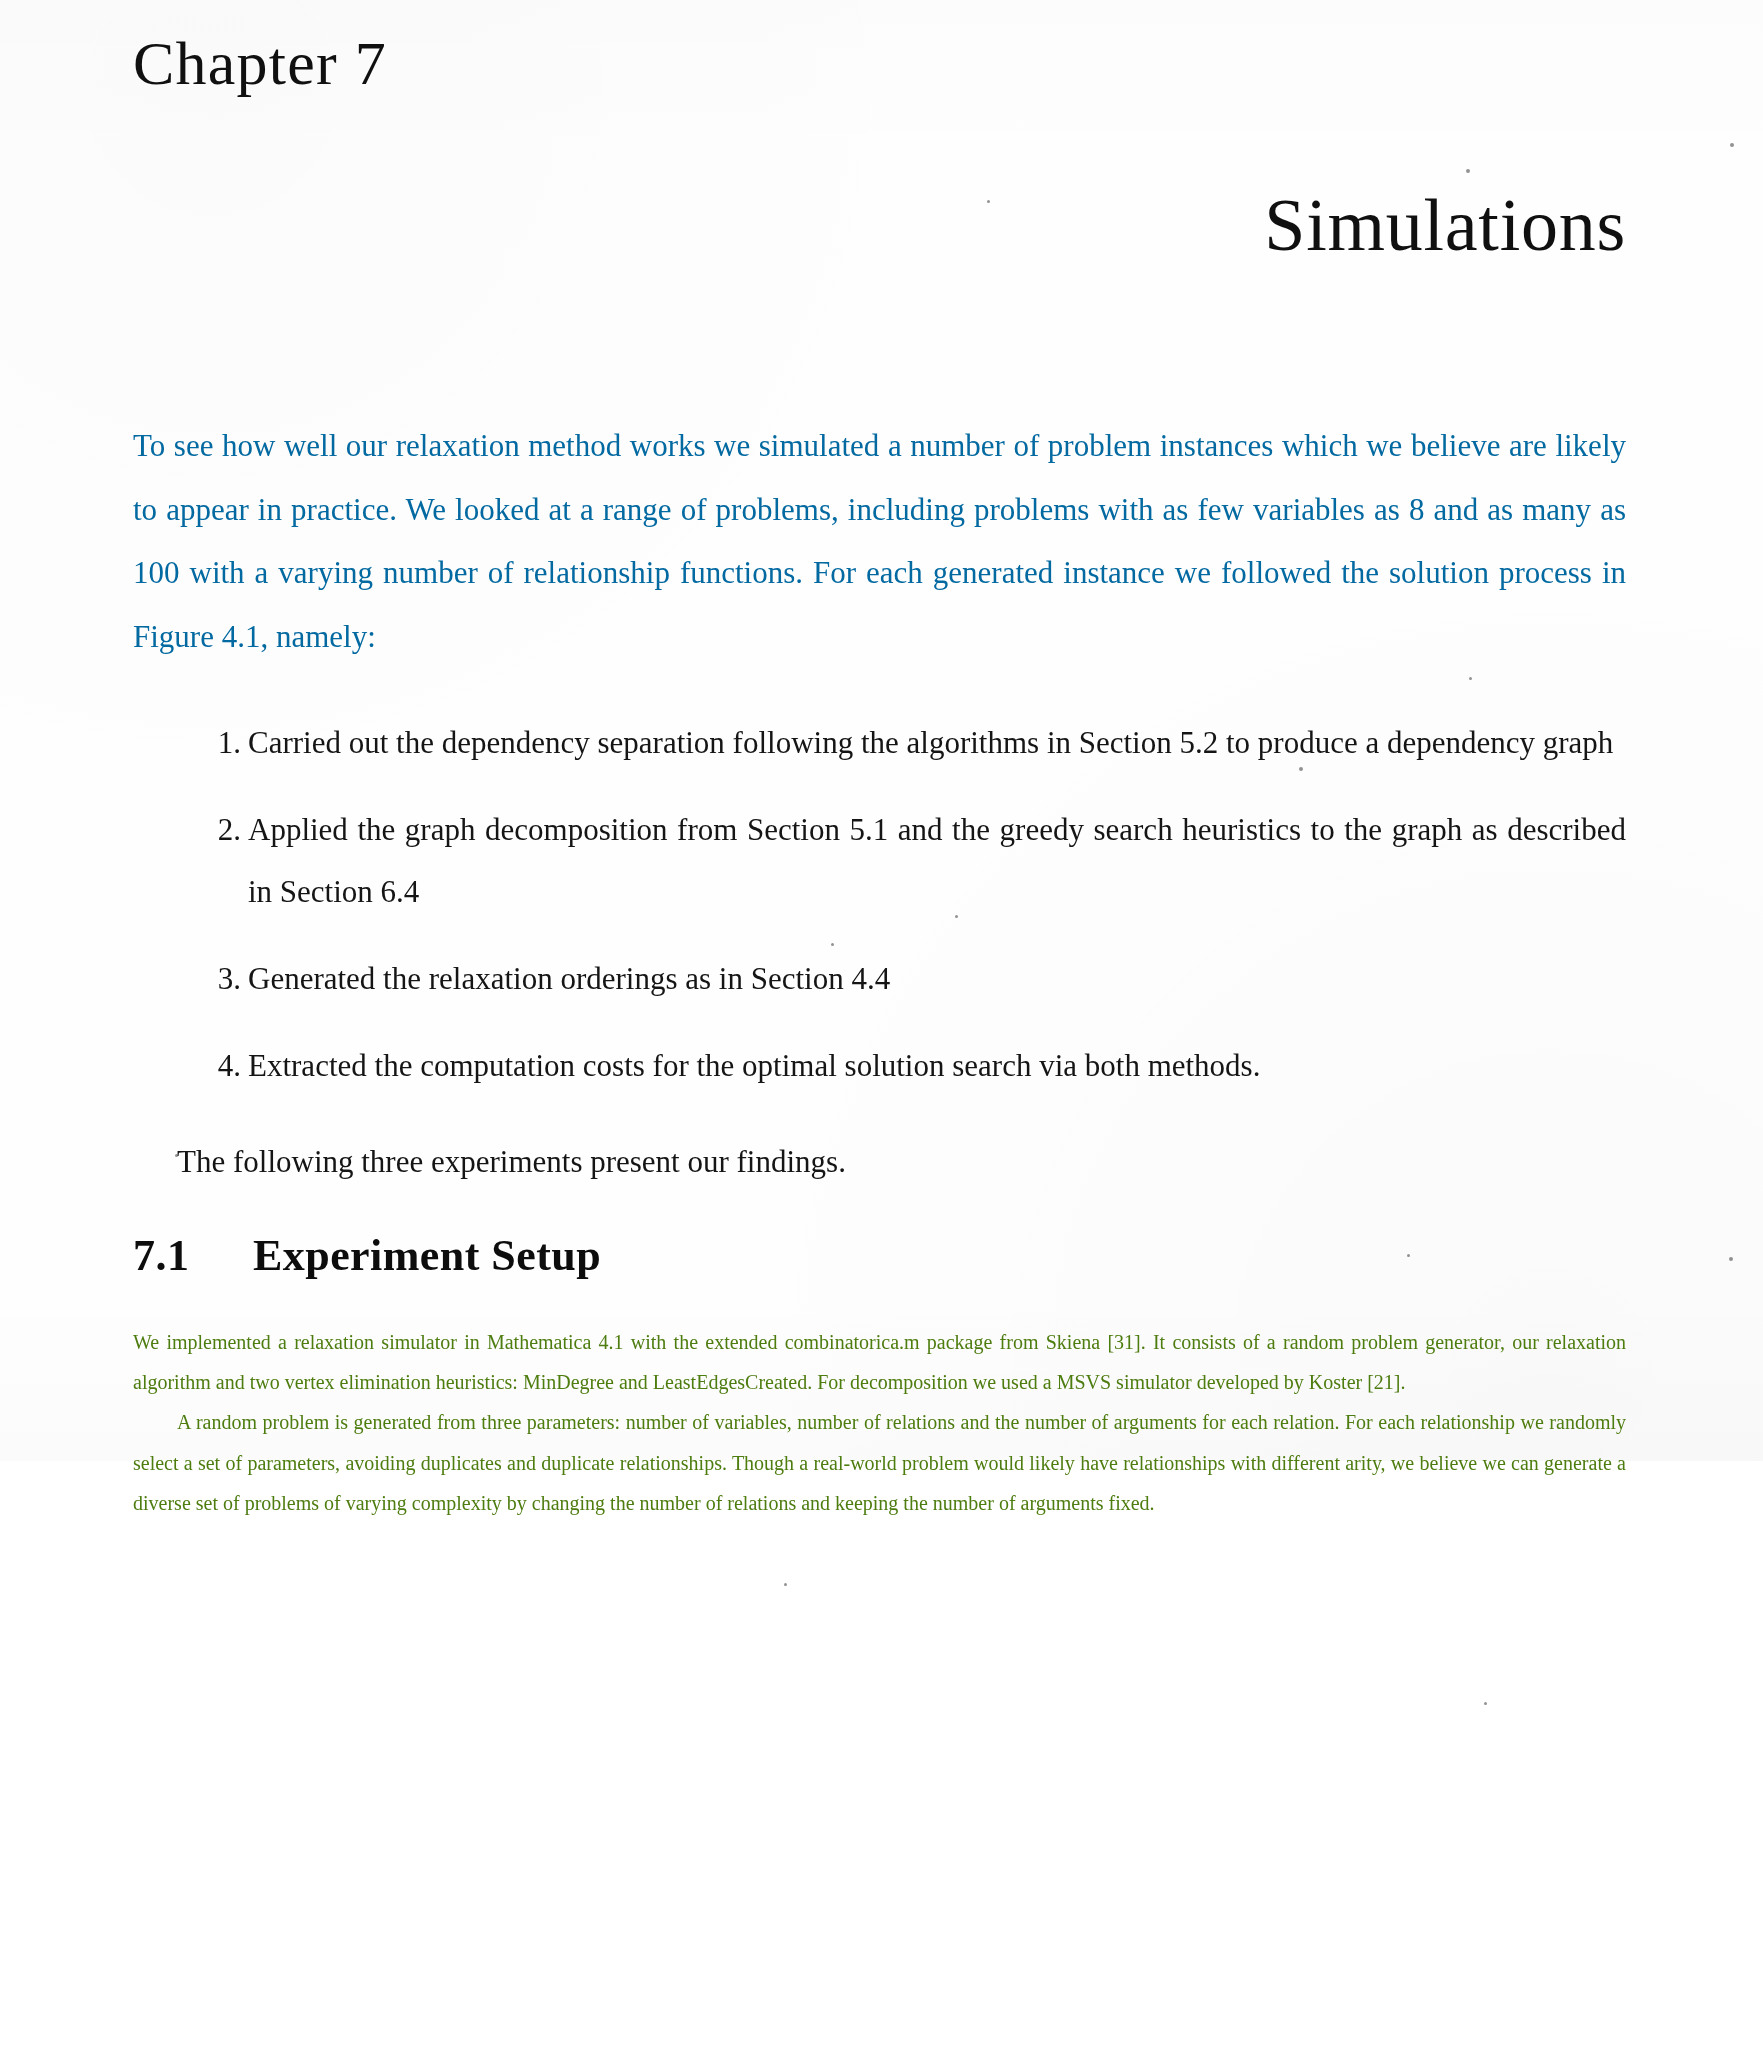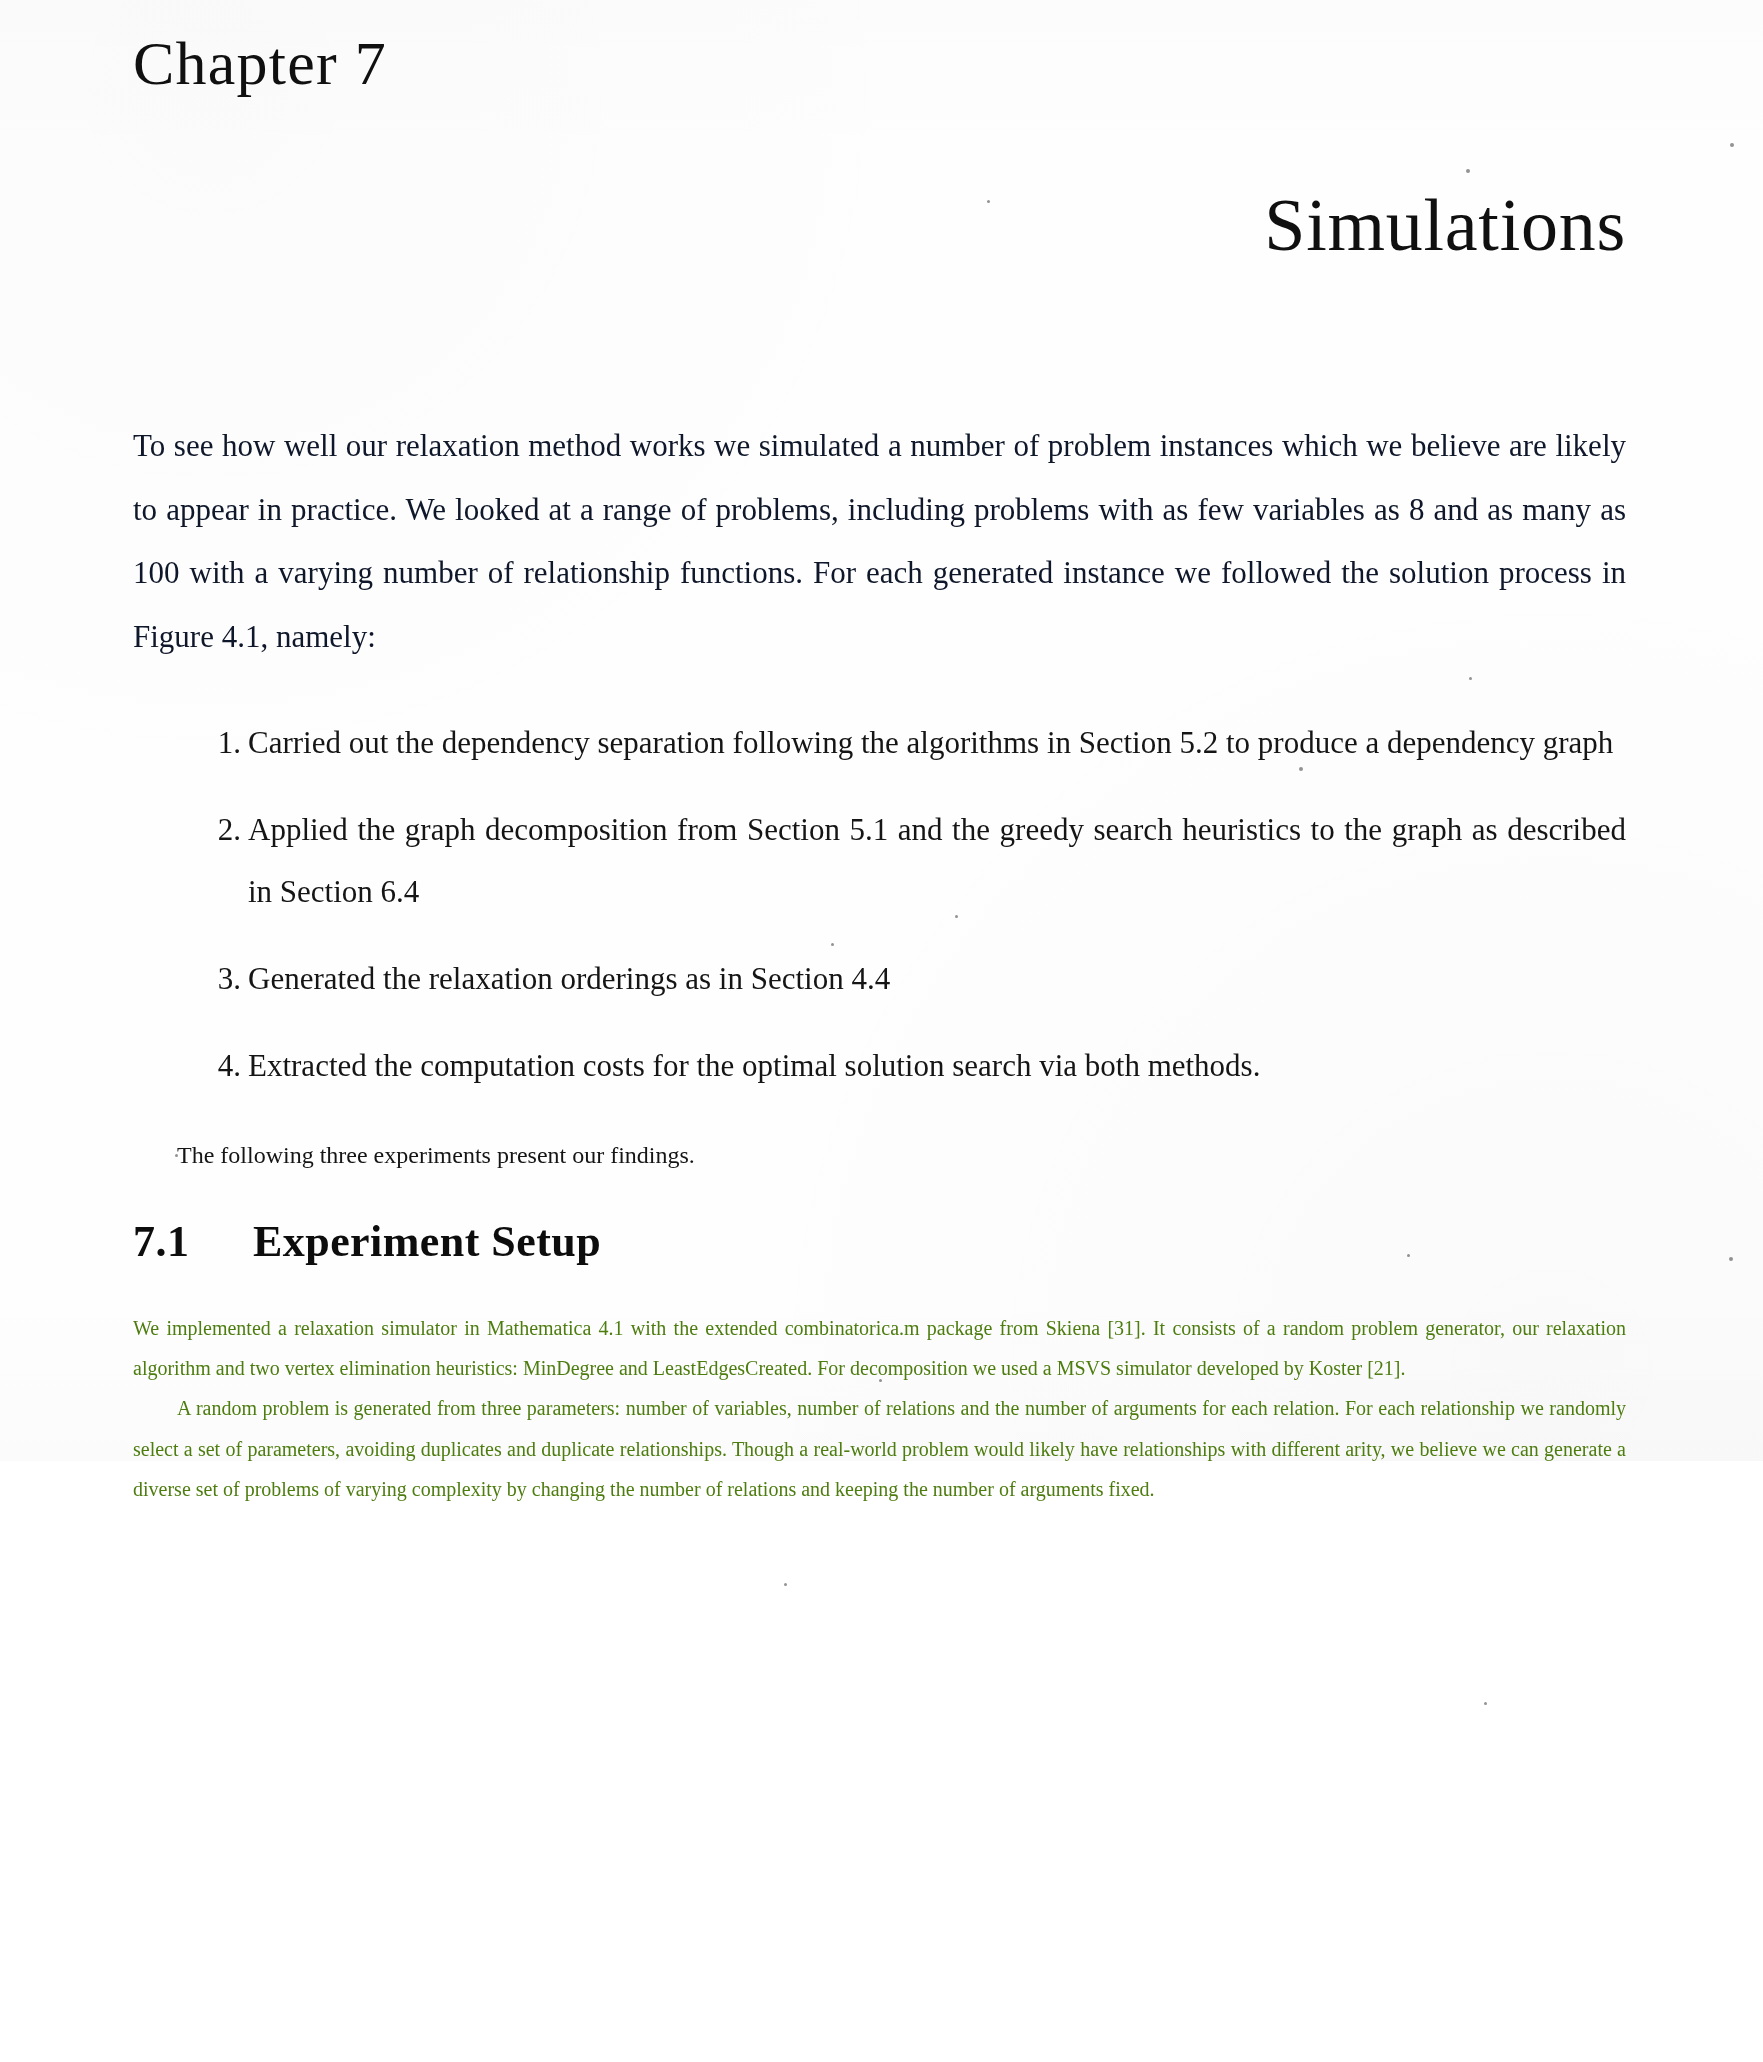--- a/index.html
+++ b/index.html
@@ -67,21 +67,21 @@
     text-align: right;
   }
 
   .intro-para {
     font-size: 31px;
     line-height: 2.05;
     text-align: justify;
     text-justify: inter-word;
     margin-top: 152px;
     margin-bottom: 0;
-    color: #0f172a;
+    color: #0369a1;
     hyphens: none;
   }
 
   ol.steps {
     margin: 44px 0 0 0;
     padding-left: 69px;
     list-style: none;
     counter-reset: stepctr;
   }
   ol.steps > li {
@@ -102,21 +102,21 @@
     width: 39px;
     text-align: right;
     font-size: 31px;
     color: #151515;
   }
   ol.steps > li .step-text {
     display: block;
   }
 
   .closing-line {
-    font-size: 24px;
+    font-size: 31px;
     line-height: 2.0;
     margin-top: 34px;
     margin-bottom: 0;
     text-indent: 44px;
     color: #151515;
   }
 
   .section-heading {
     margin-bottom: 0;
     font-size: 44px;

